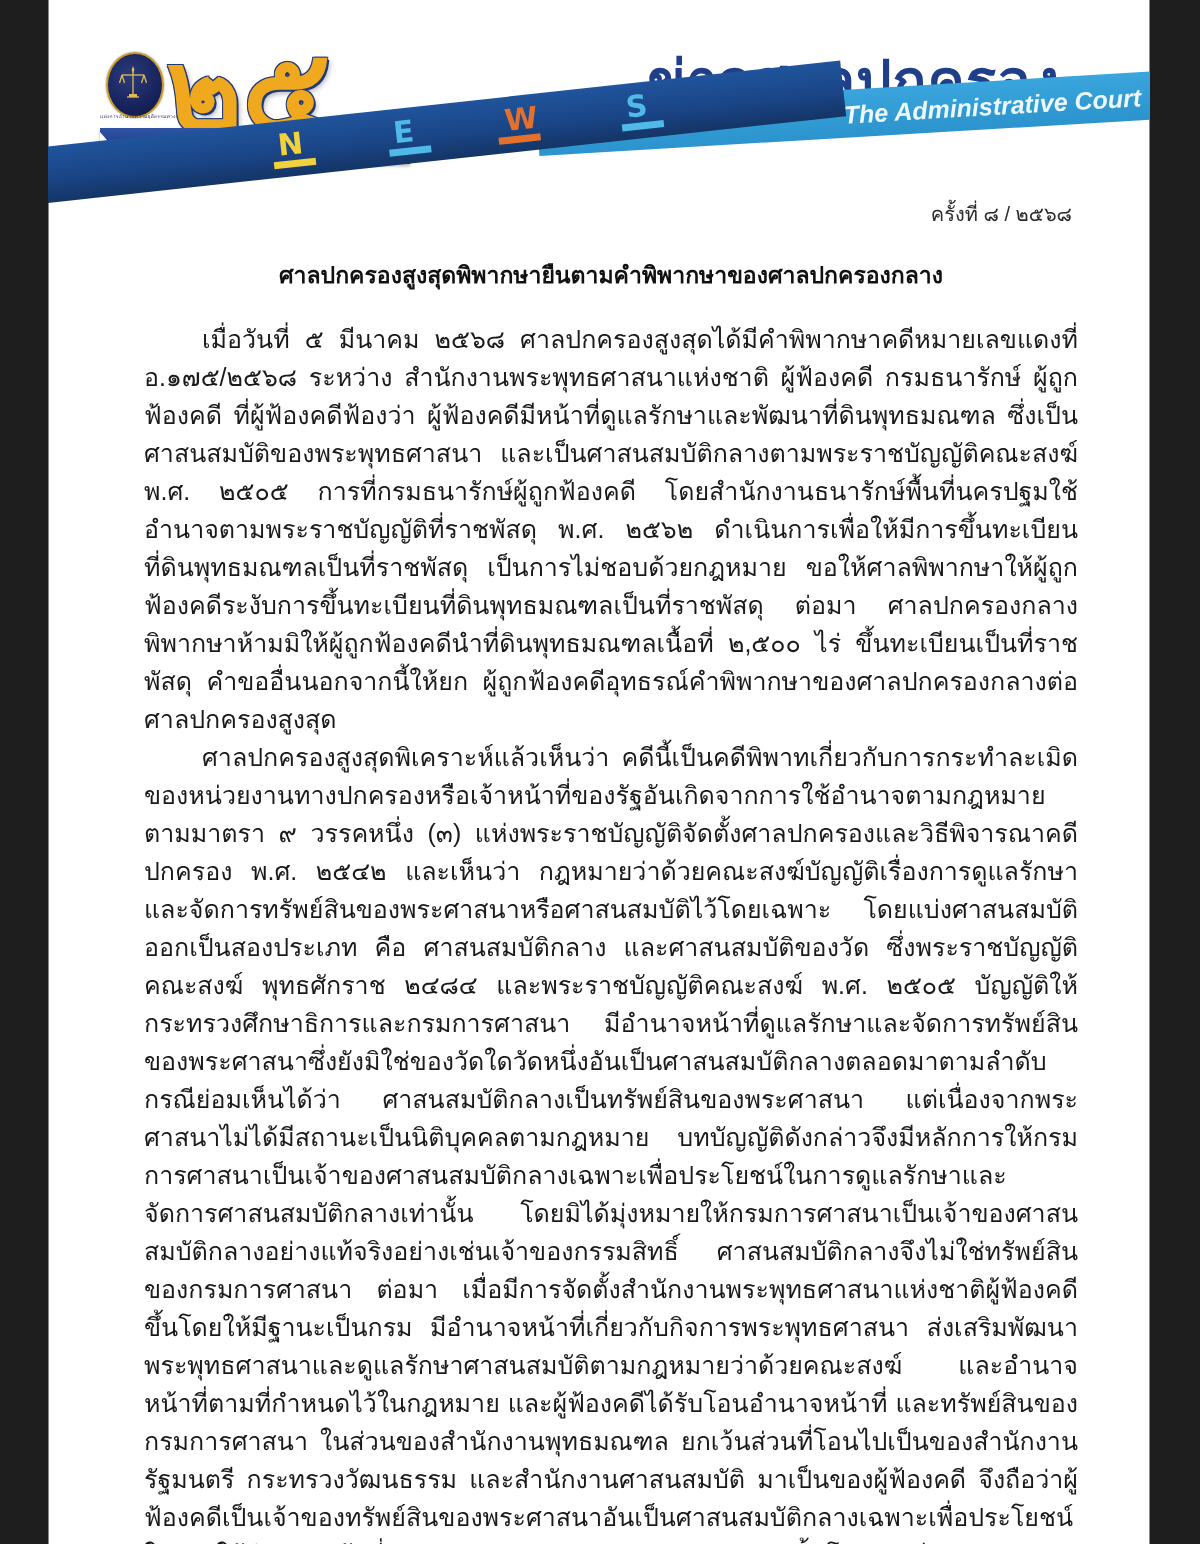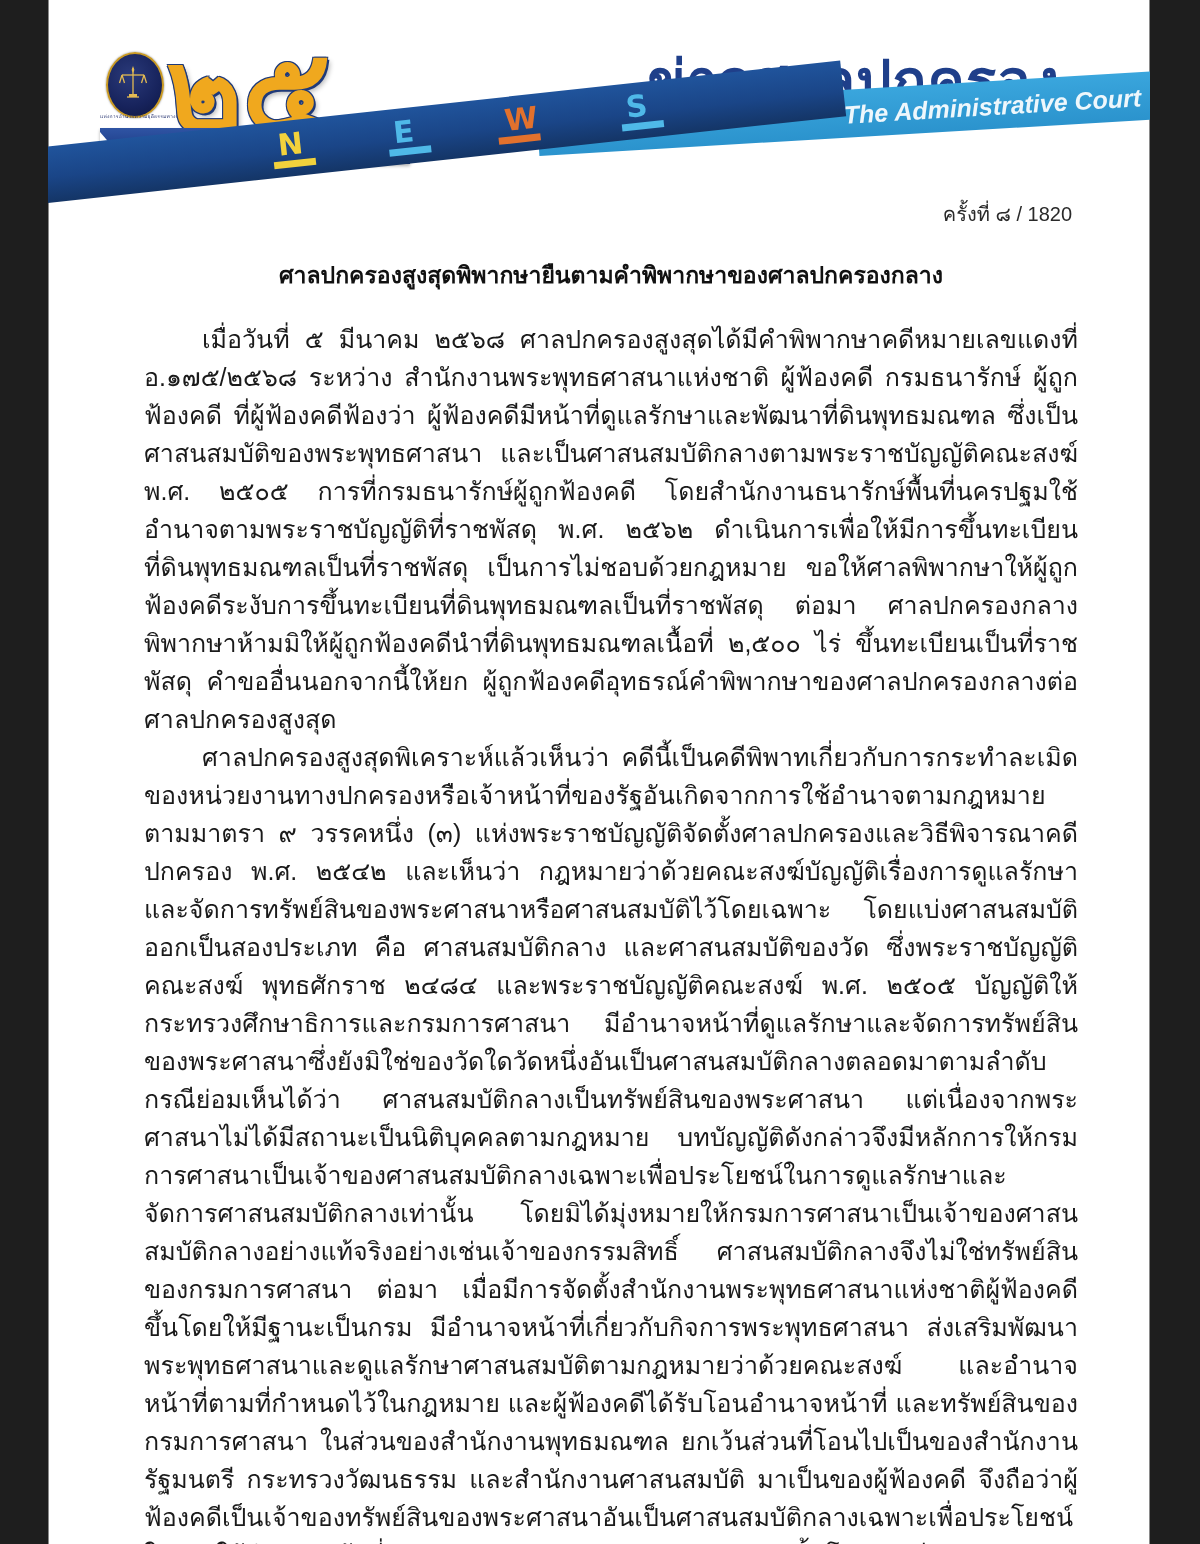--- a/index.html
+++ b/index.html
@@ -187,21 +187,21 @@
           <span class="U U1"></span>
           <span class="L L2">E</span>
           <span class="U U2"></span>
           <span class="L L3">W</span>
           <span class="U U3"></span>
           <span class="L L4">S</span>
           <span class="U U4"></span>
         </div>
       </div>
 
-      <div class="issue">ครั้งที่ ๘ / 1820</div>
+      <div class="issue">ครั้งที่ ๘ / ๒๕๖๘</div>
     </div>
 
     <div id="doc">
       <div class="headline">
         <div>ศาลปกครองสูงสุดพิพากษายืนตามคำพิพากษาของศาลปกครองกลาง</div>
       </div>
 
       <div class="body-text">
         <p>เมื่อวันที่ ๕ มีนาคม ๒๕๖๘ ศาลปกครองสูงสุดได้มีคำพิพากษาคดีหมายเลขแดงที่ อ.๑๗๕/๒๕๖๘ ระหว่าง สำนักงานพระพุทธศาสนาแห่งชาติ ผู้ฟ้องคดี กรมธนารักษ์ ผู้ถูกฟ้องคดี ที่ผู้ฟ้องคดีฟ้องว่า ผู้ฟ้องคดีมีหน้าที่ดูแลรักษาและพัฒนาที่ดินพุทธมณฑล ซึ่งเป็นศาสนสมบัติของพระพุทธศาสนา และเป็นศาสนสมบัติกลางตามพระราชบัญญัติคณะสงฆ์ พ.ศ. ๒๕๐๕ การที่กรมธนารักษ์ผู้ถูกฟ้องคดี โดยสำนักงานธนารักษ์พื้นที่นครปฐมใช้อำนาจตามพระราชบัญญัติที่ราชพัสดุ พ.ศ. ๒๕๖๒ ดำเนินการเพื่อให้มีการขึ้นทะเบียนที่ดินพุทธมณฑลเป็นที่ราชพัสดุ เป็นการไม่ชอบด้วยกฎหมาย ขอให้ศาลพิพากษาให้ผู้ถูกฟ้องคดีระงับการขึ้นทะเบียนที่ดินพุทธมณฑลเป็นที่ราชพัสดุ ต่อมา ศาลปกครองกลางพิพากษาห้ามมิให้ผู้ถูกฟ้องคดีนำที่ดินพุทธมณฑลเนื้อที่ ๒,๕๐๐ ไร่ ขึ้นทะเบียนเป็นที่ราชพัสดุ คำขออื่นนอกจากนี้ให้ยก ผู้ถูกฟ้องคดีอุทธรณ์คำพิพากษาของศาลปกครองกลางต่อศาลปกครองสูงสุด</p>
         <p>ศาลปกครองสูงสุดพิเคราะห์แล้วเห็นว่า คดีนี้เป็นคดีพิพาทเกี่ยวกับการกระทำละเมิดของหน่วยงานทางปกครองหรือเจ้าหน้าที่ของรัฐอันเกิดจากการใช้อำนาจตามกฎหมายตามมาตรา ๙ วรรคหนึ่ง (๓) แห่งพระราชบัญญัติจัดตั้งศาลปกครองและวิธีพิจารณาคดีปกครอง พ.ศ. ๒๕๔๒  และเห็นว่า กฎหมายว่าด้วยคณะสงฆ์บัญญัติเรื่องการดูแลรักษาและจัดการทรัพย์สินของพระศาสนาหรือศาสนสมบัติไว้โดยเฉพาะ โดยแบ่งศาสนสมบัติออกเป็นสองประเภท คือ ศาสนสมบัติกลาง และศาสนสมบัติของวัด ซึ่งพระราชบัญญัติคณะสงฆ์ พุทธศักราช ๒๔๘๔ และพระราชบัญญัติคณะสงฆ์ พ.ศ. ๒๕๐๕ บัญญัติให้กระทรวงศึกษาธิการและกรมการศาสนา มีอำนาจหน้าที่ดูแลรักษาและจัดการทรัพย์สินของพระศาสนาซึ่งยังมิใช่ของวัดใดวัดหนึ่งอันเป็นศาสนสมบัติกลางตลอดมาตามลำดับ  กรณีย่อมเห็นได้ว่า ศาสนสมบัติกลางเป็นทรัพย์สินของพระศาสนา แต่เนื่องจากพระศาสนาไม่ได้มีสถานะเป็นนิติบุคคลตามกฎหมาย บทบัญญัติดังกล่าวจึงมีหลักการให้กรมการศาสนาเป็นเจ้าของศาสนสมบัติกลางเฉพาะเพื่อประโยชน์ในการดูแลรักษาและจัดการศาสนสมบัติกลางเท่านั้น โดยมิได้มุ่งหมายให้กรมการศาสนาเป็นเจ้าของศาสนสมบัติกลางอย่างแท้จริงอย่างเช่นเจ้าของกรรมสิทธิ์ ศาสนสมบัติกลางจึงไม่ใช่ทรัพย์สินของกรมการศาสนา  ต่อมา เมื่อมีการจัดตั้งสำนักงานพระพุทธศาสนาแห่งชาติผู้ฟ้องคดีขึ้นโดยให้มีฐานะเป็นกรม มีอำนาจหน้าที่เกี่ยวกับกิจการพระพุทธศาสนา ส่งเสริมพัฒนาพระพุทธศาสนาและดูแลรักษาศาสนสมบัติตามกฎหมายว่าด้วยคณะสงฆ์ และอำนาจหน้าที่ตามที่กำหนดไว้ในกฎหมาย และผู้ฟ้องคดีได้รับโอนอำนาจหน้าที่ และทรัพย์สินของกรมการศาสนา ในส่วนของสำนักงานพุทธมณฑล ยกเว้นส่วนที่โอนไปเป็นของสำนักงานรัฐมนตรี กระทรวงวัฒนธรรม และสำนักงานศาสนสมบัติ มาเป็นของผู้ฟ้องคดี จึงถือว่าผู้ฟ้องคดีเป็นเจ้าของทรัพย์สินของพระศาสนาอันเป็นศาสนสมบัติกลางเฉพาะเพื่อประโยชน์ในการใช้อำนาจหน้าที่ดูแลรักษาและจัดการศาสนสมบัติกลางนั้นโดยนัยเดียวกันกับกรมการศาสนา  เมื่อศาสนสมบัติกลางเป็นทรัพย์สินของ</p>

